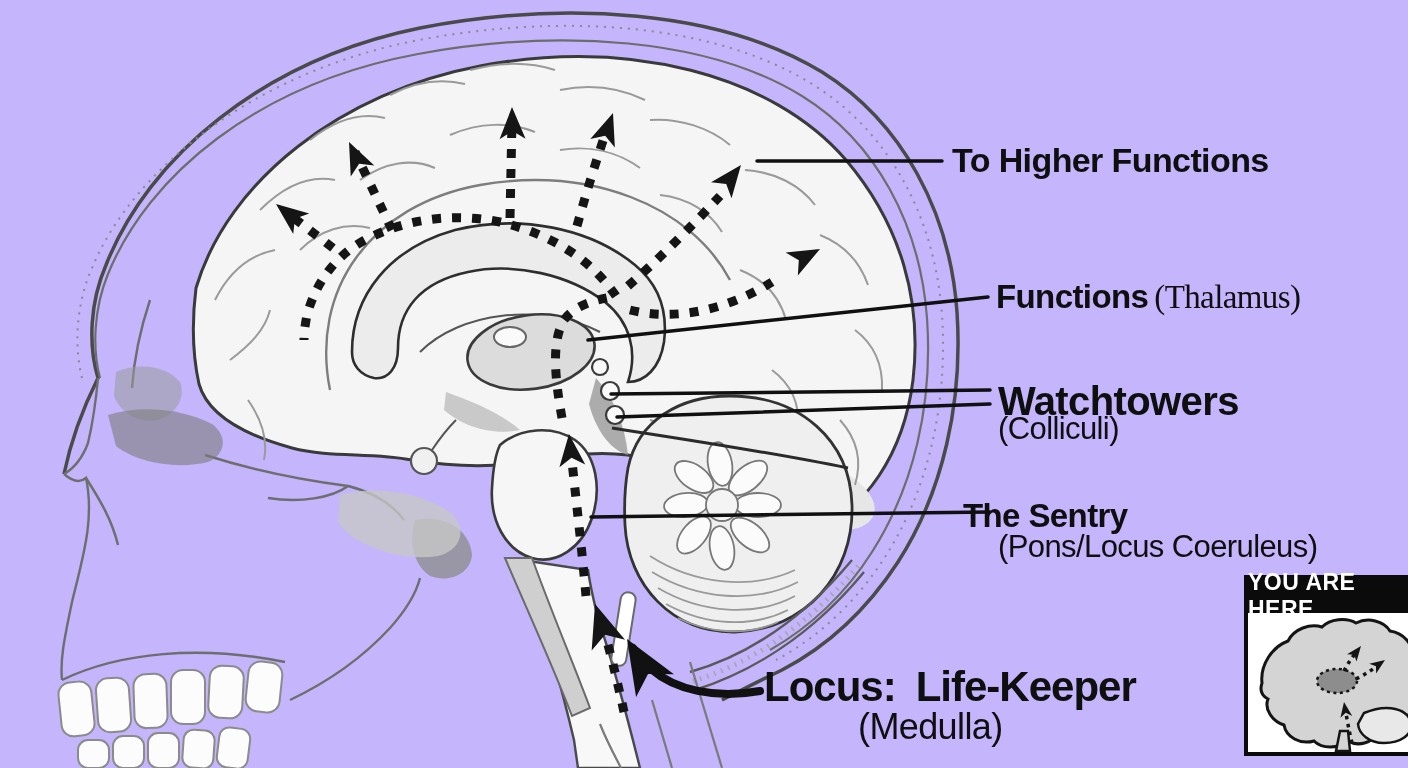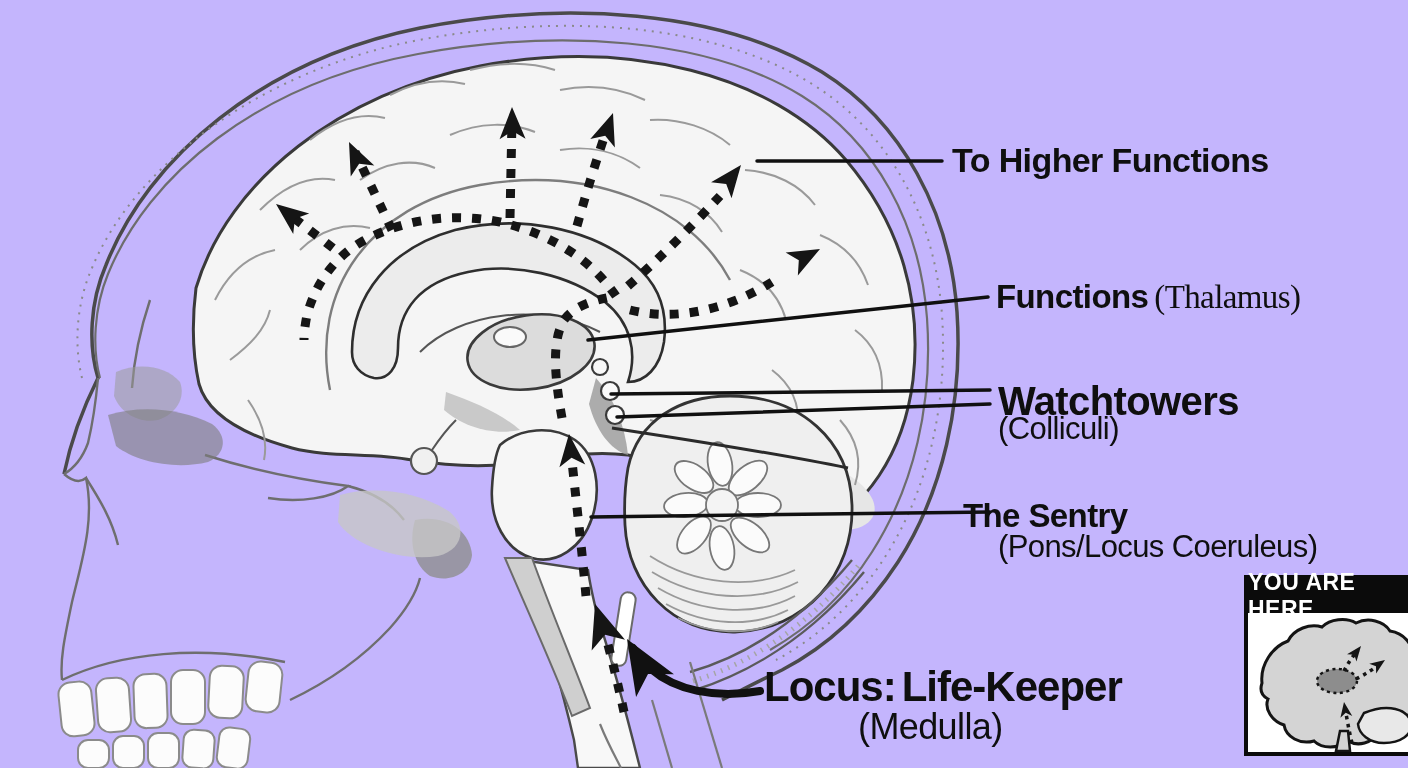--- a/index.html
+++ b/index.html
@@ -3,21 +3,21 @@
 <meta charset="utf-8">
 <style>
   html,body{margin:0;padding:0;background:#ffffff;}
   .stage{position:relative;width:1408px;height:768px;background:#c4b5fd;overflow:hidden;
          font-family:"Liberation Sans", sans-serif;color:#0f0f0f;}
   .stage svg.art{position:absolute;left:0;top:0;}
   .lbl{position:absolute;line-height:1;white-space:nowrap;letter-spacing:-0.6px;}
   .b{font-weight:700;}
   .r{font-weight:400;}
   .gap-l{margin-left:6px;font-family:Liberation Serif, serif;}
-  .gap-xl{margin-left:6px;}
+  .gap-xl{margin-left:20px;}
   
   .inset{position:absolute;left:1208px;top:575px;width:186px;height:181px;
          background:#ffffff;border:4px solid #0b0b0b;box-sizing:border-box;margin-left:36px;}
   .inset-header{height:34px;background:#0b0b0b;display:flex;align-items:center;justify-content:center;}
   .inset-header .t{color:#ffffff;font-weight:700;font-size:23px;letter-spacing:0.5px;}
   .inset-body{position:relative;width:178px;height:139px;}
 </style>
 </head>
 <body>
 

